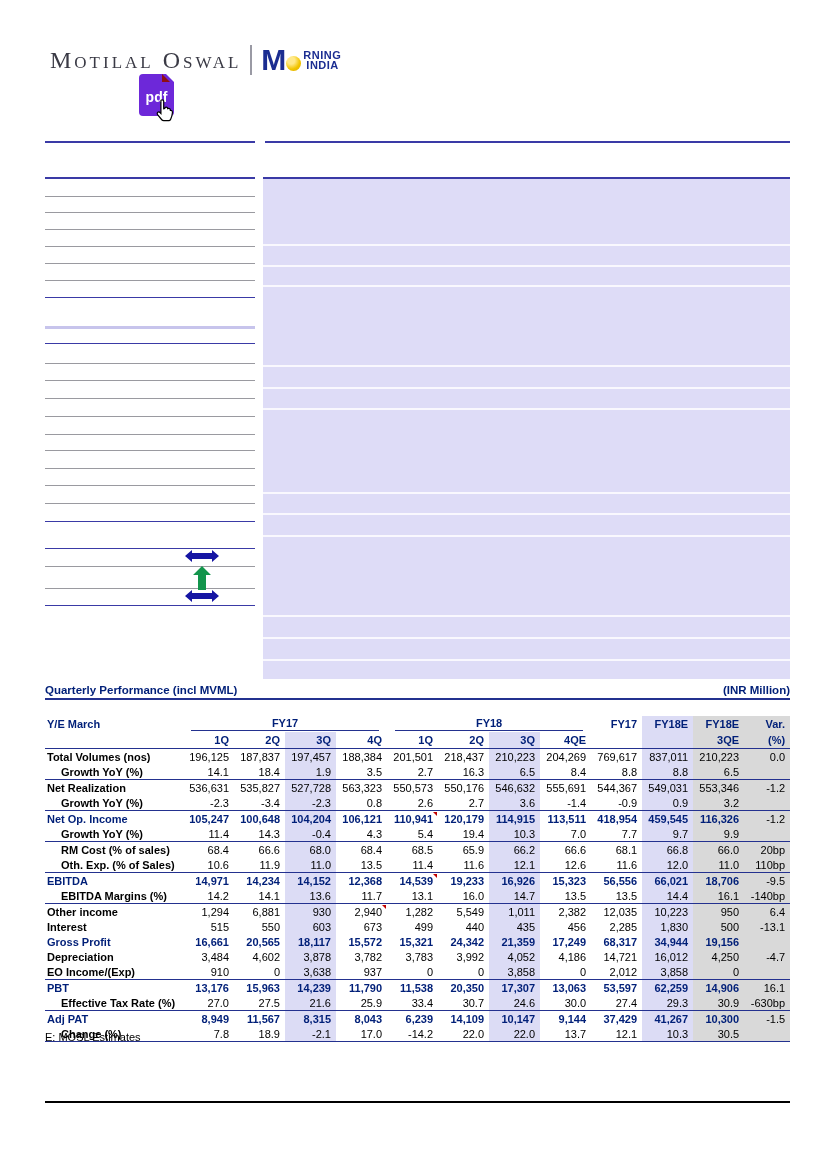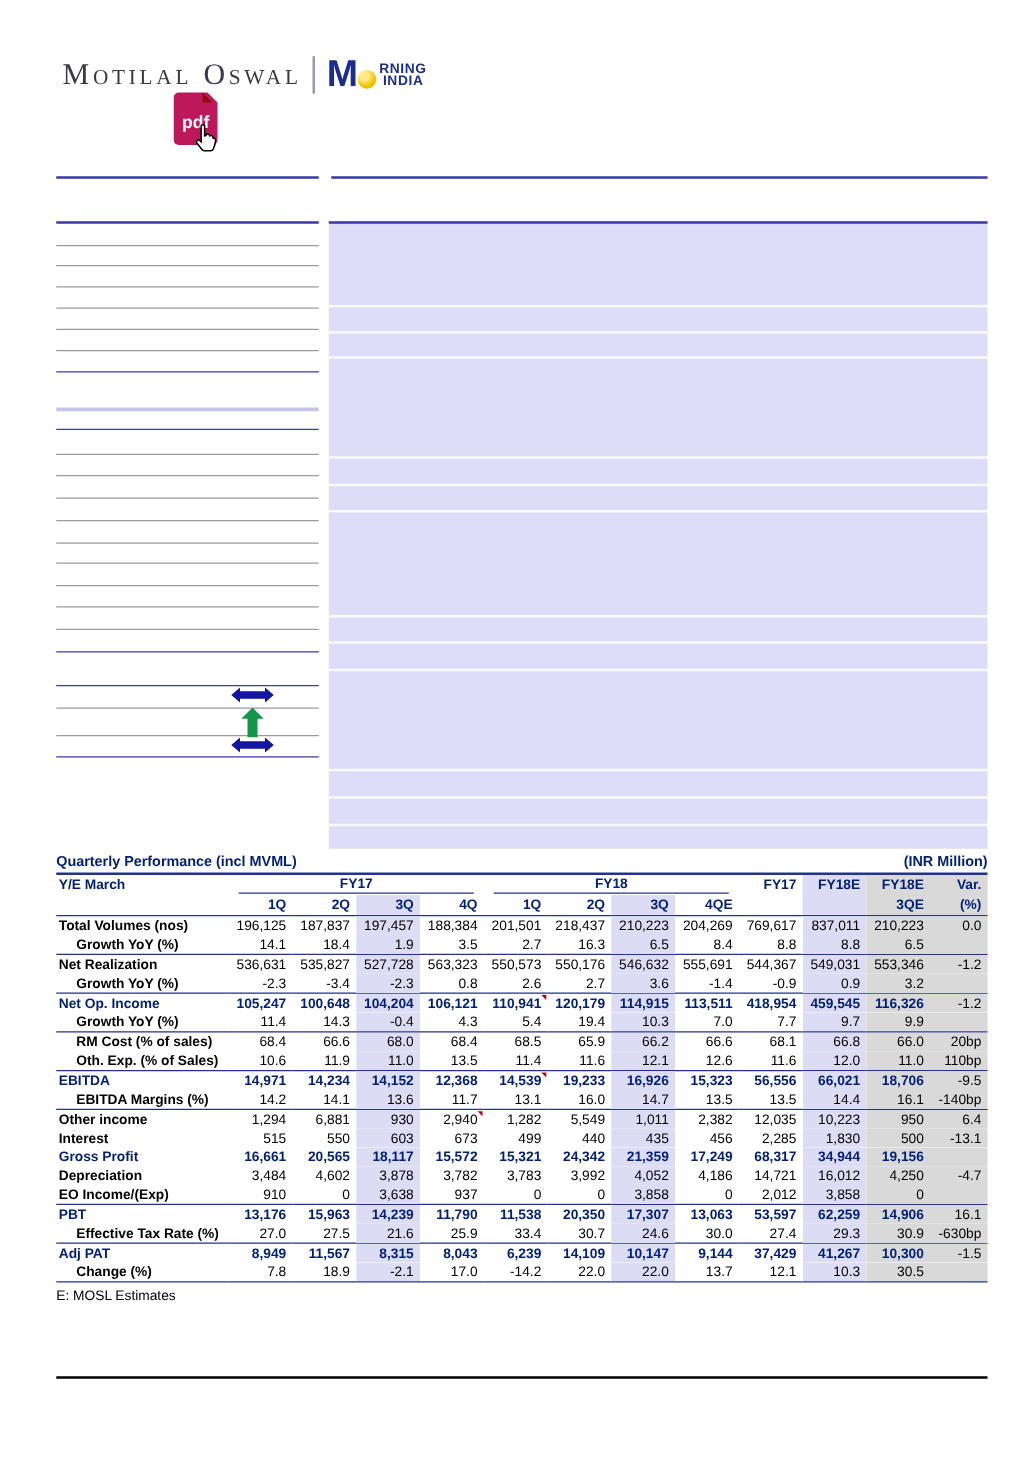--- a/index.html
+++ b/index.html
@@ -13,21 +13,21 @@
   .brand-bar{width:2px;height:30px;background:#9a9aa4;}
   .morning{display:flex;align-items:center;}
   .morning .m{font-size:30px;font-weight:bold;color:#1b2d91;line-height:1;letter-spacing:-1px;}
   .morning .ball{width:15px;height:15px;border-radius:50%;margin:6px 1px 0 1px;
                  background:radial-gradient(circle at 35% 30%,#ffe98a 0 25%,#f2c500 60%,#d9a800 100%);}
   .morning .stack{display:flex;flex-direction:column;margin-left:1px;}
   .morning .stack span{font-size:11px;font-weight:bold;color:#1b2d91;line-height:10px;letter-spacing:.5px;}
   .morning .stack span:last-child{margin-left:3px;}
 
   
-  .pdf-badge{position:absolute;left:139px;top:74px;width:35px;height:42px;background:#be185d;
+  .pdf-badge{position:absolute;left:139px;top:74px;width:35px;height:42px;background:#6d28d9;
              border-radius:4px;display:flex;align-items:center;justify-content:center;overflow:visible;}
   .pdf-badge .fold{position:absolute;right:-1px;top:-1px;width:0;height:0;
              border-top:10px solid #fff;border-left:10px solid transparent;}
   .pdf-badge .fold2{position:absolute;right:4px;top:0;width:0;height:0;
              border-bottom:8px solid #8f0e13;border-right:8px solid transparent;}
   .pdf-badge .pdf-label{color:#fff;font-size:14px;font-weight:bold;margin-top:4px;}
   .hand-cursor{position:absolute;left:14px;top:23px;width:24px;height:26px;}
 
   
   .decor-line{position:absolute;background:#3a3aa6;}
@@ -43,21 +43,21 @@
   .big-rect .wl{position:absolute;left:0;width:100%;height:2px;background:rgba(255,255,255,.8);}
 
   
   .arrow{position:absolute;}
 
   
   .qtable{position:absolute;left:45px;top:684px;width:745px;color:#000;}
   .qtitle{display:flex;justify-content:space-between;align-items:flex-end;
           font-size:11.5px;font-weight:bold;color:#001f78;padding-bottom:2px;
           border-bottom:2px solid #23318f;gap:13px;}
-  table{width:745px;border-collapse:collapse;table-layout:fixed;font-size:11px;}
+  table{width:745px;border-collapse:collapse;table-layout:fixed;font-size:11px;margin-top:16px;}
   th,td{padding:0;margin:0;white-space:nowrap;overflow:visible;}
   thead th{color:#001f78;font-weight:bold;height:16px;vertical-align:middle;}
   th.lbl,td.lbl{text-align:left;padding-left:2px;}
   th.grp div{border-bottom:1.5px solid #23318f;text-align:center;margin:0 8px;padding-bottom:1px;}
   th.ann,tr.h2 th{text-align:right;padding-right:5px;}
   tr.h2 th{border-bottom:1.5px solid #23318f;}
   tbody td{height:15px;text-align:right;padding-right:5px;position:relative;}
   tbody td.lbl{text-align:left;padding-right:0;font-weight:bold;}
   td.ind{padding-left:16px;}
   tr.sep td{border-bottom:1px solid #23318f;}

